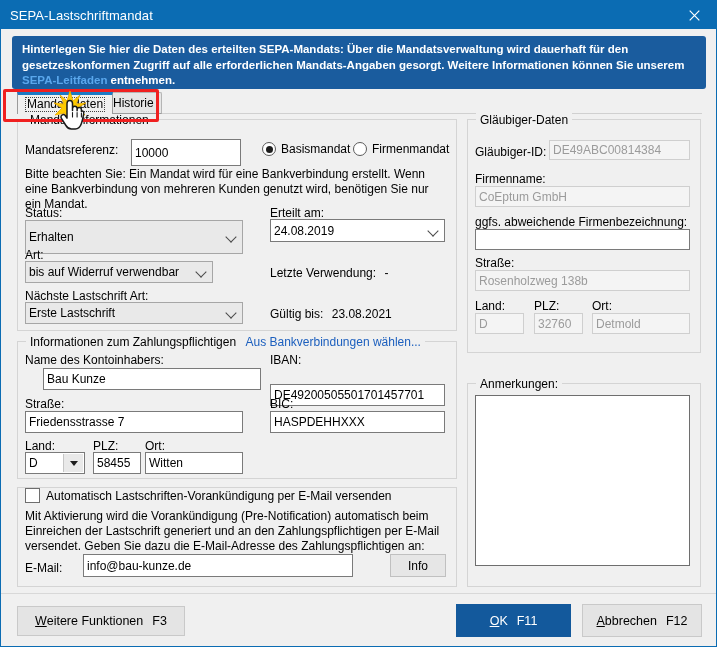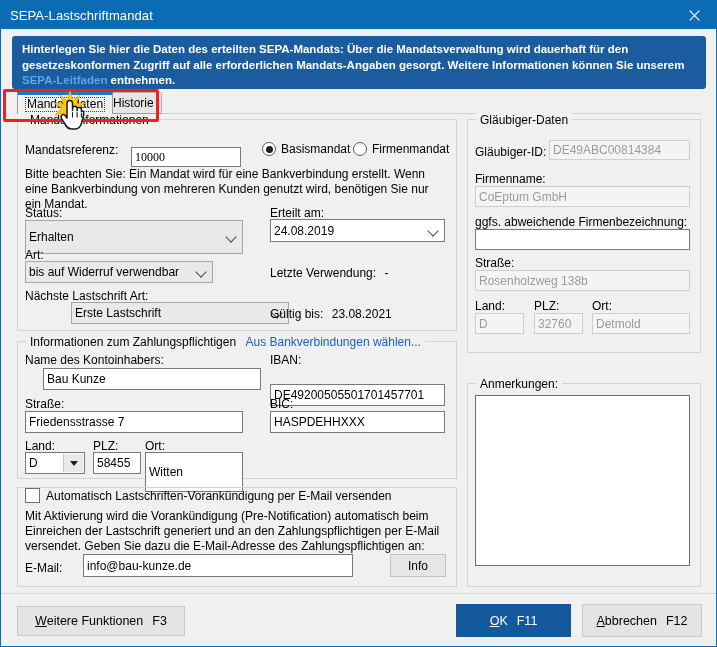--- a/index.html
+++ b/index.html
@@ -320,21 +320,21 @@
     </div>
   </div>
 
   <div class="tabpage"></div>
 
   <div class="group" style="left:16px; top:118px; width:440px; height:212px;">
     <span class="group-title">Mandatsinformationen</span>
   </div>
 
   <span class="lbl" style="left:24px; top:142px;">Mandatsreferenz:</span>
-  <div class="inp" style="left:130px; top:146px; width:110px; height:20px;font-family:Liberation Serif, serif;">10000</div>
+  <div class="inp" style="left:130px; top:138px; width:110px; height:27px;">10000</div>
 
   <div class="radio-wrap" style="left:261px; top:141px;">
     <span class="radio checked"></span>
     <span>Basismandat</span>
   </div>
   <div class="radio-wrap" style="left:352px; top:141px;">
     <span class="radio"></span>
     <span>Firmenmandat</span>
   </div>
 
@@ -346,21 +346,21 @@
     <span class="chev"></span>
   </div>
 
   <span class="lbl" style="left:24px; top:247px;">Art:</span>
   <div class="sel" style="left:24px; top:260px; width:188px; height:22px;">
     <span>bis auf Widerruf verwendbar</span>
     <span class="chev"></span>
   </div>
 
   <span class="lbl" style="left:24px; top:288px;">Nächste Lastschrift Art:</span>
-  <div class="sel" style="left:24px; top:301px; width:218px; height:22px;margin-left:46px;">
+  <div class="sel" style="left:24px; top:301px; width:218px; height:22px;">
     <span>Erste Lastschrift</span>
     <span class="chev"></span>
   </div>
 
   <span class="lbl" style="left:269px; top:205px;">Erteilt am:</span>
   <div class="inp" style="left:269px; top:218px; width:175px; height:23px;">
     <span>24.08.2019</span>
     <span class="chev" style="position:absolute; right:7px; top:50%; width:7px; height:7px; margin-top:-4px; border-right:1.4px solid #4a4a4a; border-bottom:1.4px solid #4a4a4a; transform:rotate(45deg);"></span>
   </div>
 
@@ -392,21 +392,21 @@
     <span>D</span>
     <span class="dropbtn">
       <span class="tri"></span>
     </span>
   </div>
 
   <span class="lbl" style="left:92px; top:438px;">PLZ:</span>
   <div class="inp" style="left:92px; top:451px; width:48px; height:22px;">58455</div>
 
   <span class="lbl" style="left:144px; top:438px;">Ort:</span>
-  <div class="inp" style="left:144px; top:451px; width:98px; height:40px;">Witten</div>
+  <div class="inp" style="left:144px; top:451px; width:98px; height:22px;">Witten</div>
 
   <span class="lbl" style="left:269px; top:352px;">IBAN:</span>
   <div class="inp" style="left:269px; top:383px; width:175px; height:22px;">DE49200505501701457701</div>
 
   <span class="lbl" style="left:269px; top:396px;">BIC:</span>
   <div class="inp" style="left:269px; top:410px; width:175px; height:22px;">HASPDEHHXXX</div>
 
   <div class="group" style="left:16px; top:486px; width:440px; height:100px;"></div>
 
   <div class="cb-wrap" style="left:24px; top:487px;">

